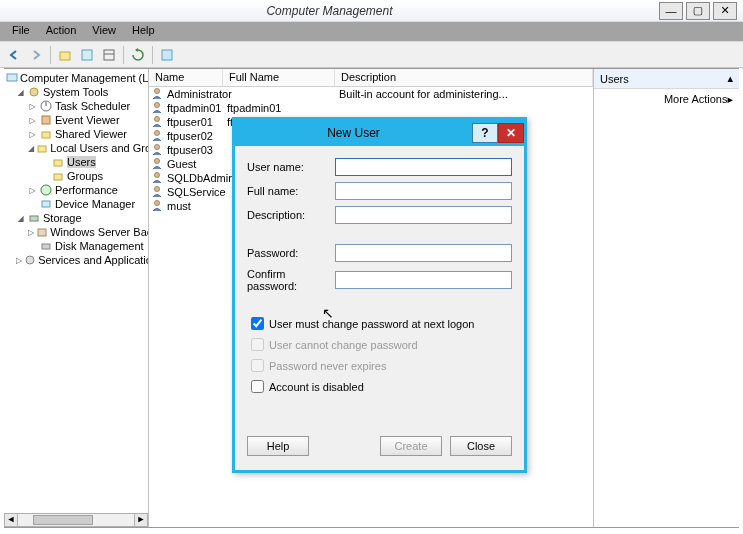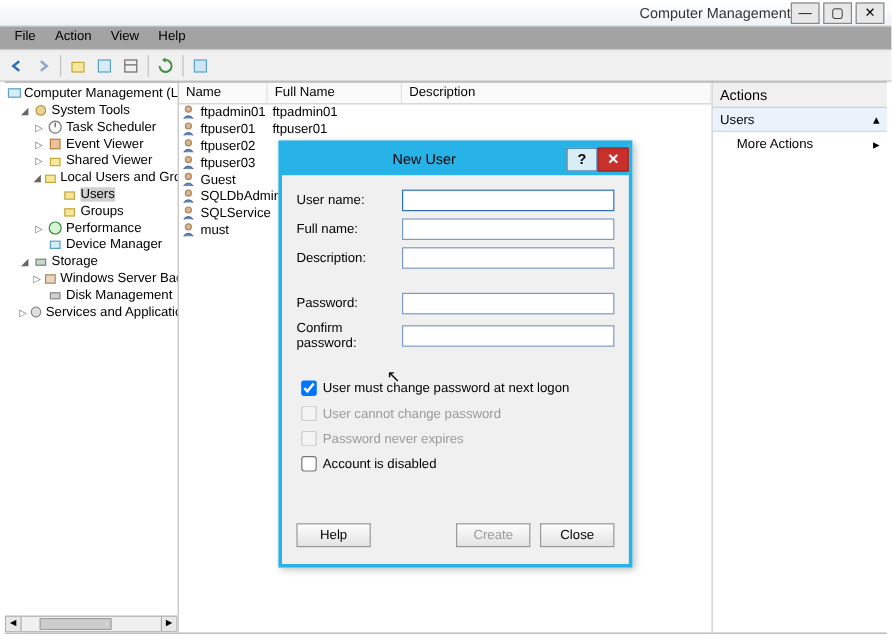--- a/index.html
+++ b/index.html
@@ -1,19 +1,19 @@
 <!DOCTYPE html>
 <html><head>
 <meta charset="utf-8">
 <style>
 * { box-sizing: border-box; font-family: "Segoe UI", Tahoma, sans-serif; font-size: 11px; }
 body { margin: 0; background: #fff; width: 743px; height: 534px; overflow: hidden; position: relative; }
 
 .titlebar { height: 22px; background: linear-gradient(#fff,#eef3f7); display: flex; align-items: center; border-bottom: 1px solid #d8d8d8; }
-.titlebar .title { flex: 1; text-align: right; font-size: 12px; color: #333; }
+.titlebar .title { flex: 1; text-align: center; font-size: 12px; color: #333; font-style: italic; }
 .win-btn { width: 24px; height: 18px; border: 1px solid #888; background: #e8e8e8; margin-right: 3px; display: flex; align-items: center; justify-content: center; font-size: 11px; }
 .win-btn.close { margin-right: 6px; }
 
 .menubar { height: 20px; background: #a3a3a3; border-bottom: 1px solid #d8d8d8; display: flex; padding-left: 4px; }
 .menubar span { padding: 2px 8px; cursor: default; }
 
 .toolbar { height: 26px; background: #f0f0f0; border-bottom: 1px solid #c8c8c8; display: flex; align-items: center; padding: 0 4px; gap: 2px; }
 .tb-btn { width: 20px; height: 20px; border: 1px solid transparent; display: flex; align-items: center; justify-content: center; }
 .tb-sep { width: 1px; height: 18px; background: #c0c0c0; margin: 0 2px; }
 
@@ -34,21 +34,21 @@
 .cols { display: flex; height: 18px; border-bottom: 1px solid #d0d0d0; background: #fafafa; }
 .cols div { padding: 2px 6px; border-right: 1px solid #e0e0e0; }
 .c1 { width: 74px; } .c2 { width: 112px; } .c3 { flex: 1; }
 .row { display: flex; height: 14px; align-items: center; }
 .row .uicon { width: 14px; height: 14px; margin: 0 2px; }
 .row span { display: inline-block; }
 
 .actions { width: 145px; background: #fff; }
 .actions-h { background: #f0f0f0; padding: 3px 6px; border-bottom: 1px solid #d0d0d0; font-size: 12px; }
 .actions-sub { background: #eaf2fb; padding: 3px 6px; border-bottom: 1px solid #d8d8d8; display: flex; justify-content: space-between; align-items: center; }
-.actions-item { padding: 4px 6px 4px 20px; }
+.actions-item { padding: 4px 6px 4px 20px; text-align: right; }
 
 .dialog { position: absolute; left: 232px; top: 117px; width: 295px; border: 3px solid #28b3e8; background: #f0f0f0; box-shadow: 2px 2px 6px rgba(0,0,0,.25); }
 .dlg-title { height: 26px; background: #28b3e8; display: flex; align-items: center; }
 .dlg-title .t { flex: 1; text-align: center; color: #000; font-size: 12px; }
 .dlg-btn { width: 26px; height: 20px; border: 1px solid #3a7aa5; background: #d9edf7; display: flex; align-items: center; justify-content: center; font-weight: bold; font-size: 12px; }
 .dlg-btn.close { background: #c9302c; color: #fff; border-color: #a02722; margin-right: 0; }
 .dlg-body { padding: 12px; }
 .frow { display: flex; align-items: center; margin-bottom: 6px; }
 .frow label { width: 88px; }
 .frow input[type=text], .frow input[type=password] { flex: 1; border: 1px solid #7a9ac0; height: 18px; padding: 0 3px; background: #fff; }
@@ -271,20 +271,31 @@
       <div class="c3">Description</div>
     </div>
     <div id="rows">
         <div class="row">
           <span class="uicon">
             <svg width="12" height="12">
               <circle cx="6" cy="4" r="2.5" fill="#d9b896" stroke="#a8865a"></circle>
               <path d="M2 12 Q6 7 10 12" fill="#6a8ac0" stroke="#4a6aa0"></path>
             </svg>
           </span>
+          <span class="c1" style="width:60px">Administrator</span>
+          <span class="c2"></span>
+          <span class="c3">Built-in account for administering...</span>
+        </div>
+        <div class="row">
+          <span class="uicon">
+            <svg width="12" height="12">
+              <circle cx="6" cy="4" r="2.5" fill="#d9b896" stroke="#a8865a"></circle>
+              <path d="M2 12 Q6 7 10 12" fill="#6a8ac0" stroke="#4a6aa0"></path>
+            </svg>
+          </span>
           <span class="c1" style="width:60px">ftpadmin01</span>
           <span class="c2">ftpadmin01</span>
           <span class="c3"></span>
         </div>
         <div class="row">
           <span class="uicon">
             <svg width="12" height="12">
               <circle cx="6" cy="4" r="2.5" fill="#d9b896" stroke="#a8865a"></circle>
               <path d="M2 12 Q6 7 10 12" fill="#6a8ac0" stroke="#4a6aa0"></path>
             </svg>
@@ -356,21 +367,20 @@
             </svg>
           </span>
           <span class="c1" style="width:60px">must</span>
           <span class="c2"></span>
           <span class="c3"></span>
         </div>
       </div>
   </div>
 
   <div class="actions">
-    <div class="actions-h">Actions</div>
     <div class="actions-sub">
       <span>Users</span>
       <span>▴</span>
     </div>
     <div class="actions-item">
       <span>More Actions</span>
       <span style="float:right">▸</span>
     </div>
   </div>
 </div>

